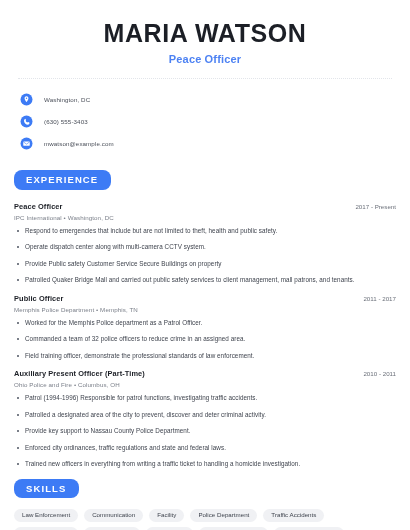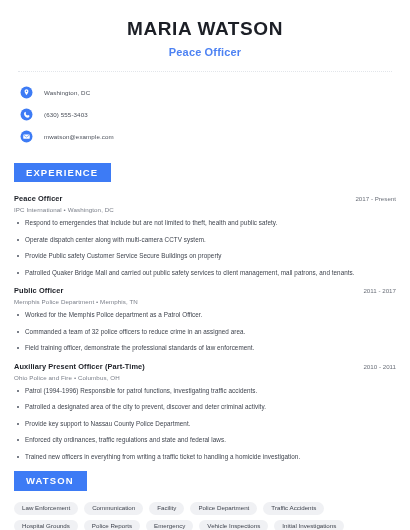--- a/index.html
+++ b/index.html
@@ -9,21 +9,21 @@
     background: #ffffff;
     font-family: "Liberation Sans", sans-serif;
     color: #2b2f38;
     overflow: hidden;
   }
   .page { width: 410px; height: 530px; padding: 0 14px; position: relative; }
 
   
   .header { padding-top: 18px; text-align: center; }
   .full-name {
-    font-size: 19px;
+    font-size: 25px;
     font-weight: bold;
     letter-spacing: 0.6px;
     color: #1c1f26;
     line-height: 1.2;
   }
   .job-title {
     font-size: 11px;
     font-weight: bold;
     color: #4d82f3;
     margin-top: 5px;
@@ -61,20 +61,21 @@
   .section { margin-top: 16px; }
   .badge {
     display: inline-block;
     background: #3d7bf5;
     color: #ffffff;
     font-size: 9.5px;
     font-weight: bold;
     letter-spacing: 1.1px;
     padding: 5px 13px 5px 12px;
     line-height: 1;
+    border-radius: 8px;
   }
 
   
   .jobs { margin-top: 12px; }
   .job { margin-bottom: 9px; }
   .job-head {
     display: flex;
     justify-content: space-between;
     align-items: baseline;
   }
@@ -225,21 +226,21 @@
           <li class="bullet">Provide key support to Nassau County Police Department.</li>
           <li class="bullet">Enforced city ordinances, traffic regulations and state and federal laws.</li>
           <li class="bullet">Trained new officers in everything from writing a traffic ticket to handling a homicide investigation.</li>
         </ul>
       </div>
 
     </div>
   </div>
 
   <div class="section" style="margin-top:4px;">
-    <span class="badge">WATSON</span>
+    <span class="badge">SKILLS</span>
     <div class="skills-wrap">
       <span class="chip">Law Enforcement</span>
       <span class="chip">Communication</span>
       <span class="chip">Facility</span>
       <span class="chip">Police Department</span>
       <span class="chip">Traffic Accidents</span>
       <span class="chip">Hospital Grounds</span>
       <span class="chip">Police Reports</span>
       <span class="chip">Emergency</span>
       <span class="chip">Vehicle Inspections</span>

